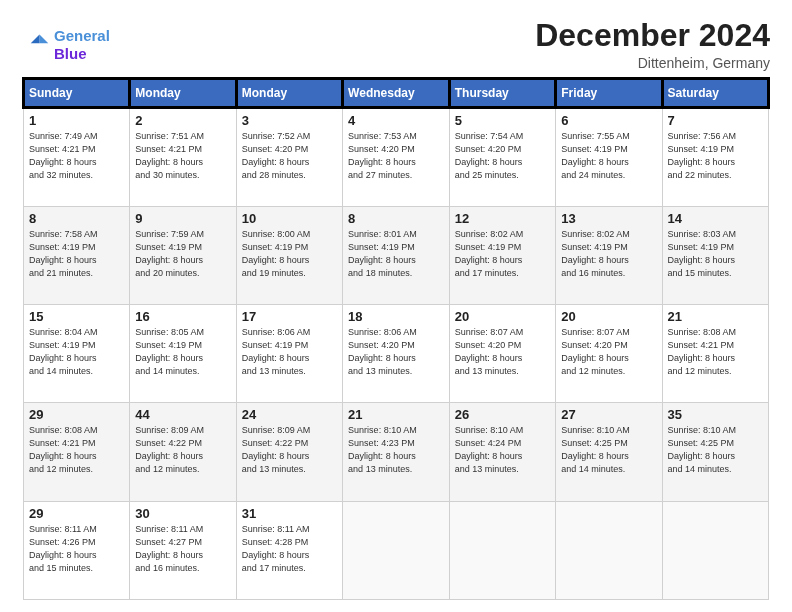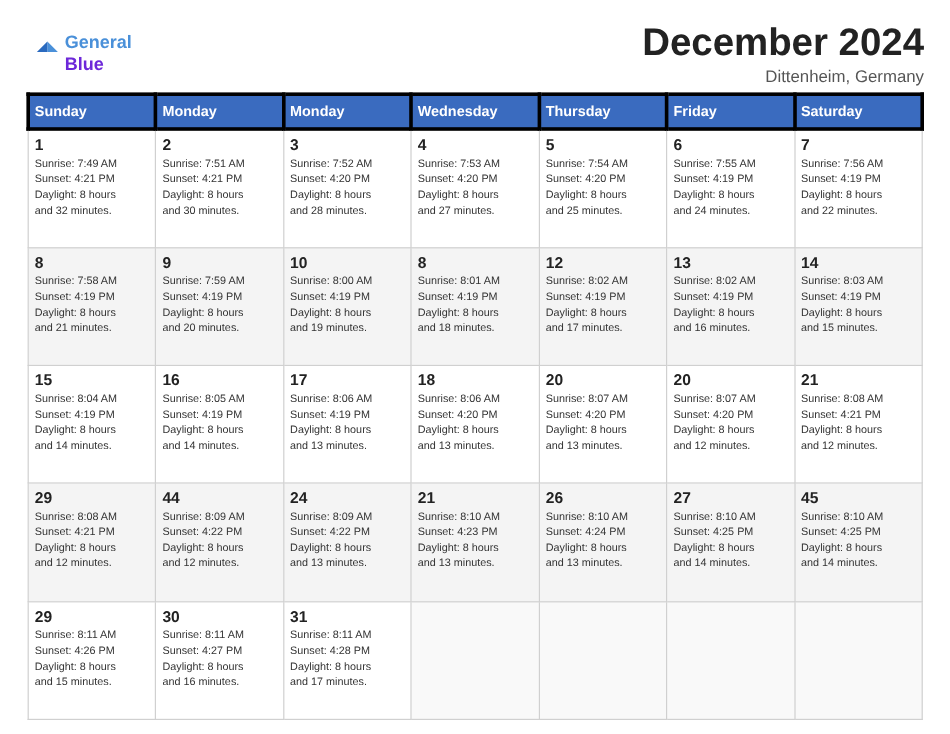--- a/index.html
+++ b/index.html
@@ -350,21 +350,21 @@
       </td>
           <td>
         <span class="day-number">27</span>
         <div class="day-info">
           Sunrise: 8:10 AM<br>
           Sunset: 4:25 PM<br>
           Daylight: 8 hours<br>and 14 minutes.
         </div>
       </td>
           <td>
-        <span class="day-number">45</span>
+        <span class="day-number">35</span>
         <div class="day-info">
           Sunrise: 8:10 AM<br>
           Sunset: 4:25 PM<br>
           Daylight: 8 hours<br>and 14 minutes.
         </div>
       </td>
         </tr>
         <tr>
           <td>
         <span class="day-number">29</span>

